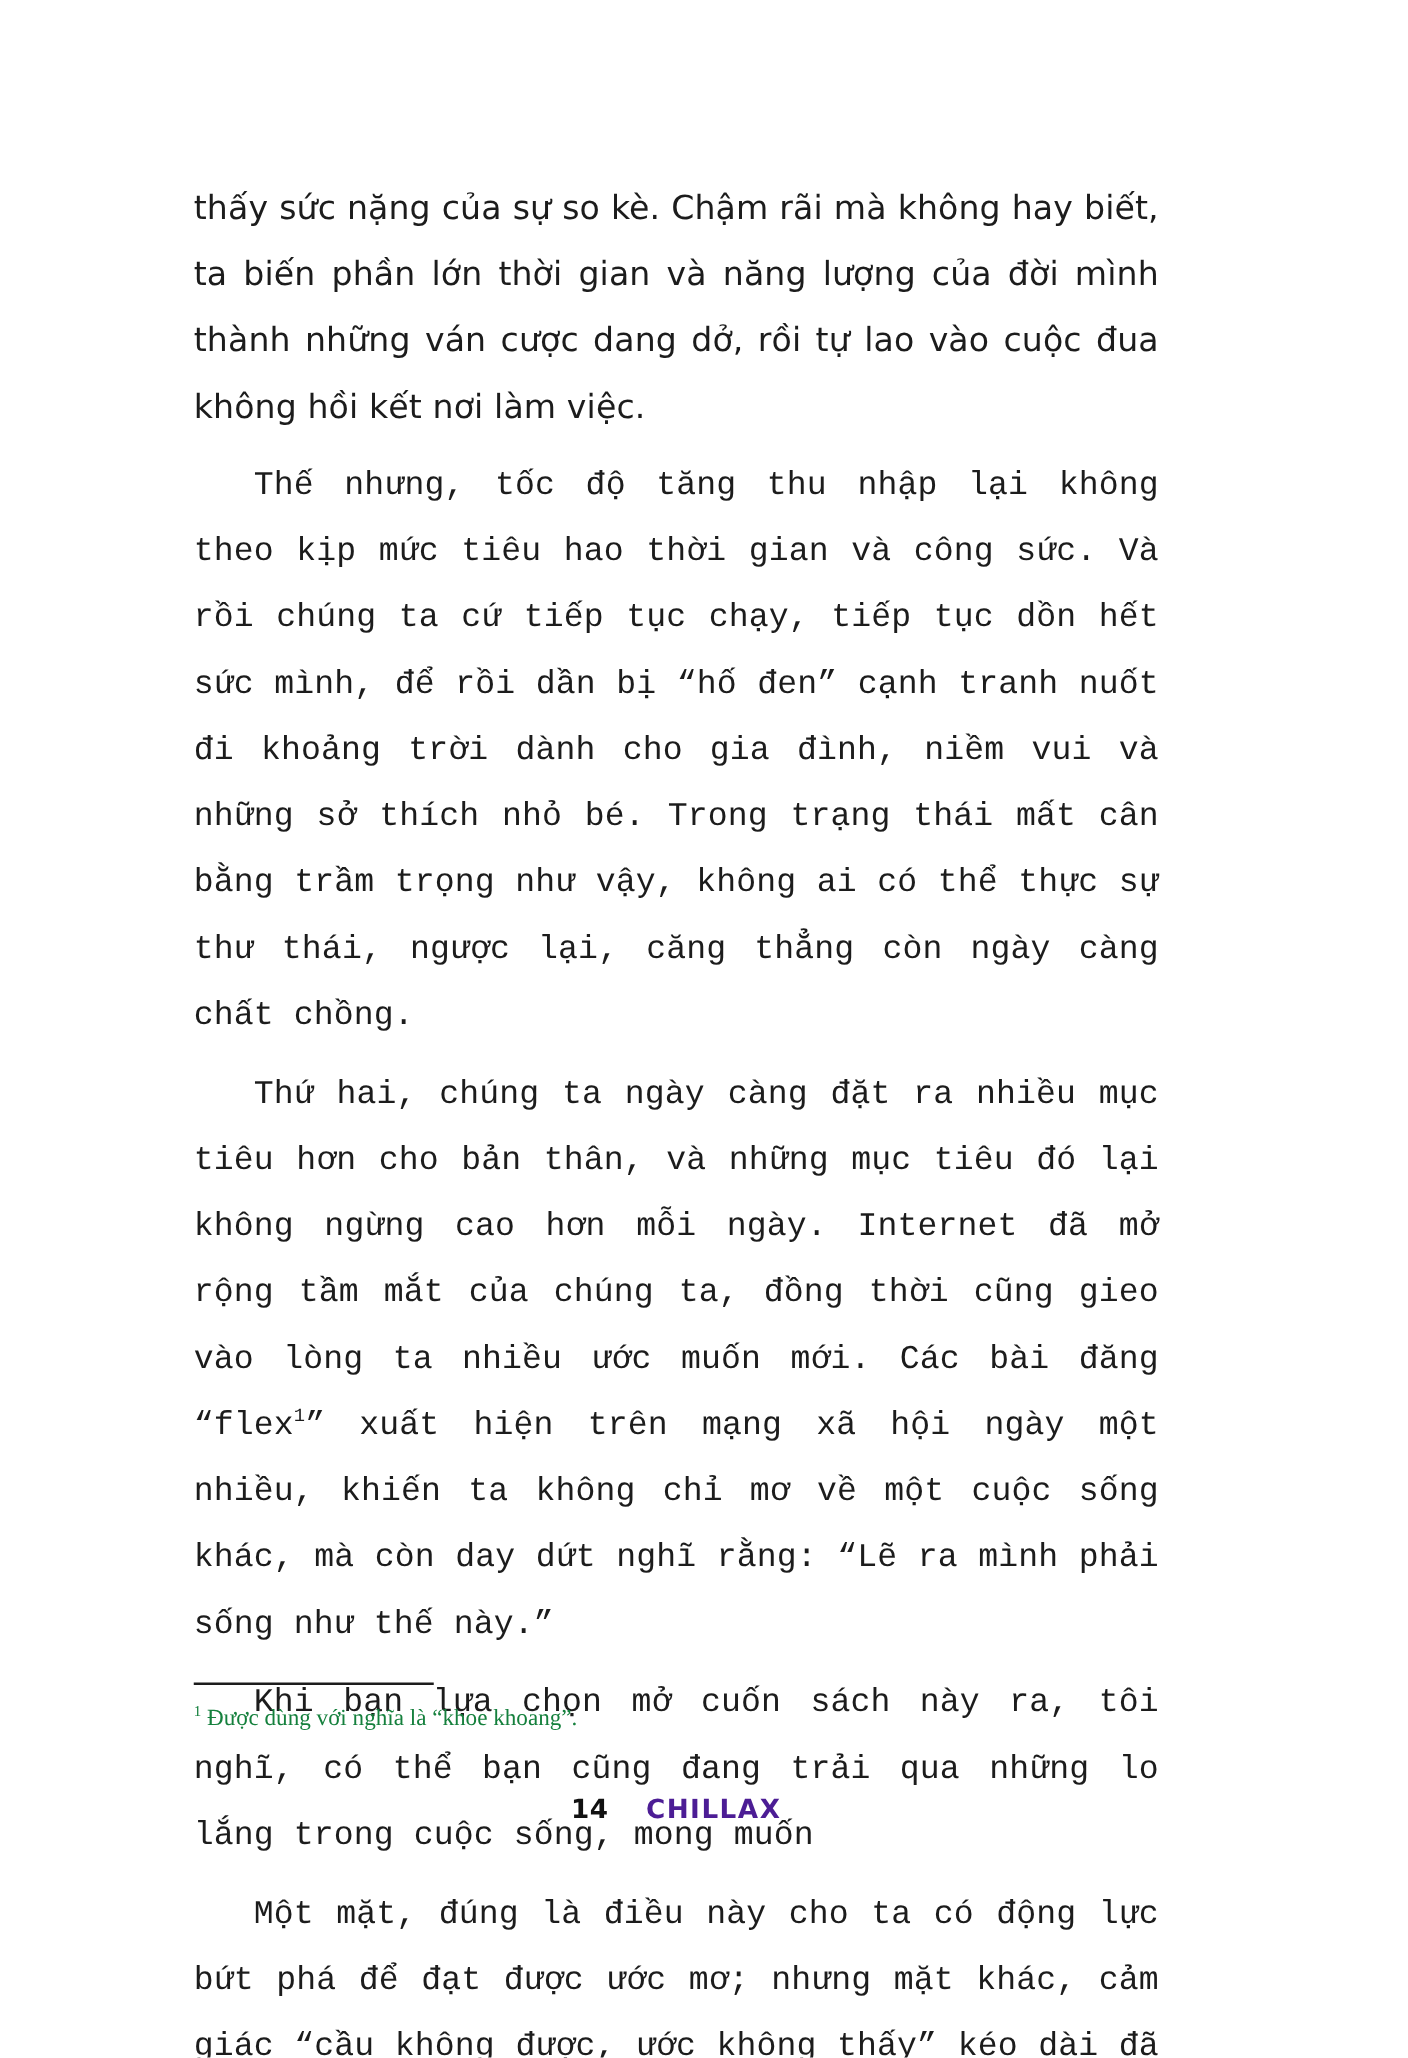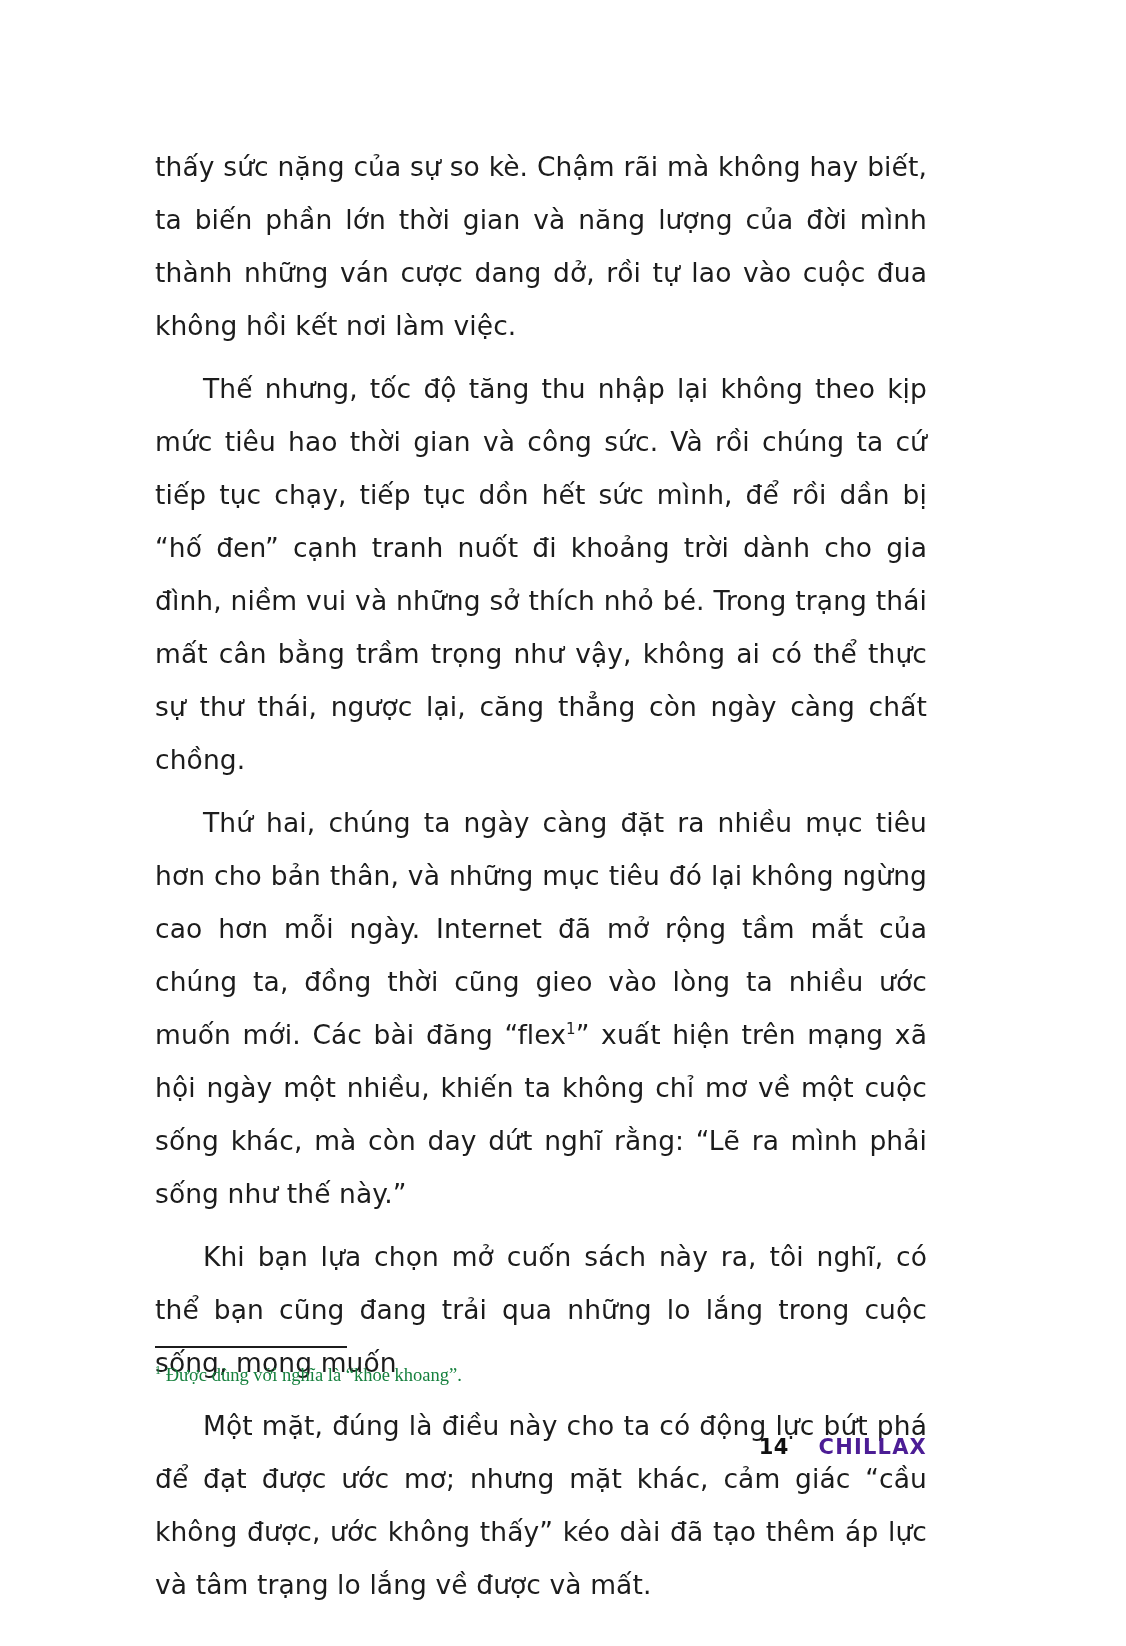--- a/index.html
+++ b/index.html
@@ -34,20 +34,21 @@
     font-size: 26.5px;
     line-height: 53px;
     text-align: justify;
     text-justify: inter-word;
     letter-spacing: 0.1px;
     color: #1c1c1c;
     font-weight: 400;
   }
   p.para.indent {
     text-indent: 48px;
+    font-family: Liberation Mono, monospace;
   }
   p.para:last-child {
     margin-bottom: 0;
   }
   sup.fnref {
     font-size: 15px;
     vertical-align: super;
     line-height: 0;
   }
   .footnote-area {
@@ -74,21 +75,21 @@
     vertical-align: super;
     line-height: 0;
   }
   .page-footer {
     position: absolute;
     left: 155px;
     top: 1425px;
     width: 772px;
     display: flex;
     align-items: baseline;
-    justify-content: flex-end;
+    justify-content: center;
     gap: 30px;
   }
   .folio {
     font-size: 21px;
     font-weight: 700;
     color: #111111;
     letter-spacing: 0.3px;
   }
   .running-head {
     font-size: 21px;

